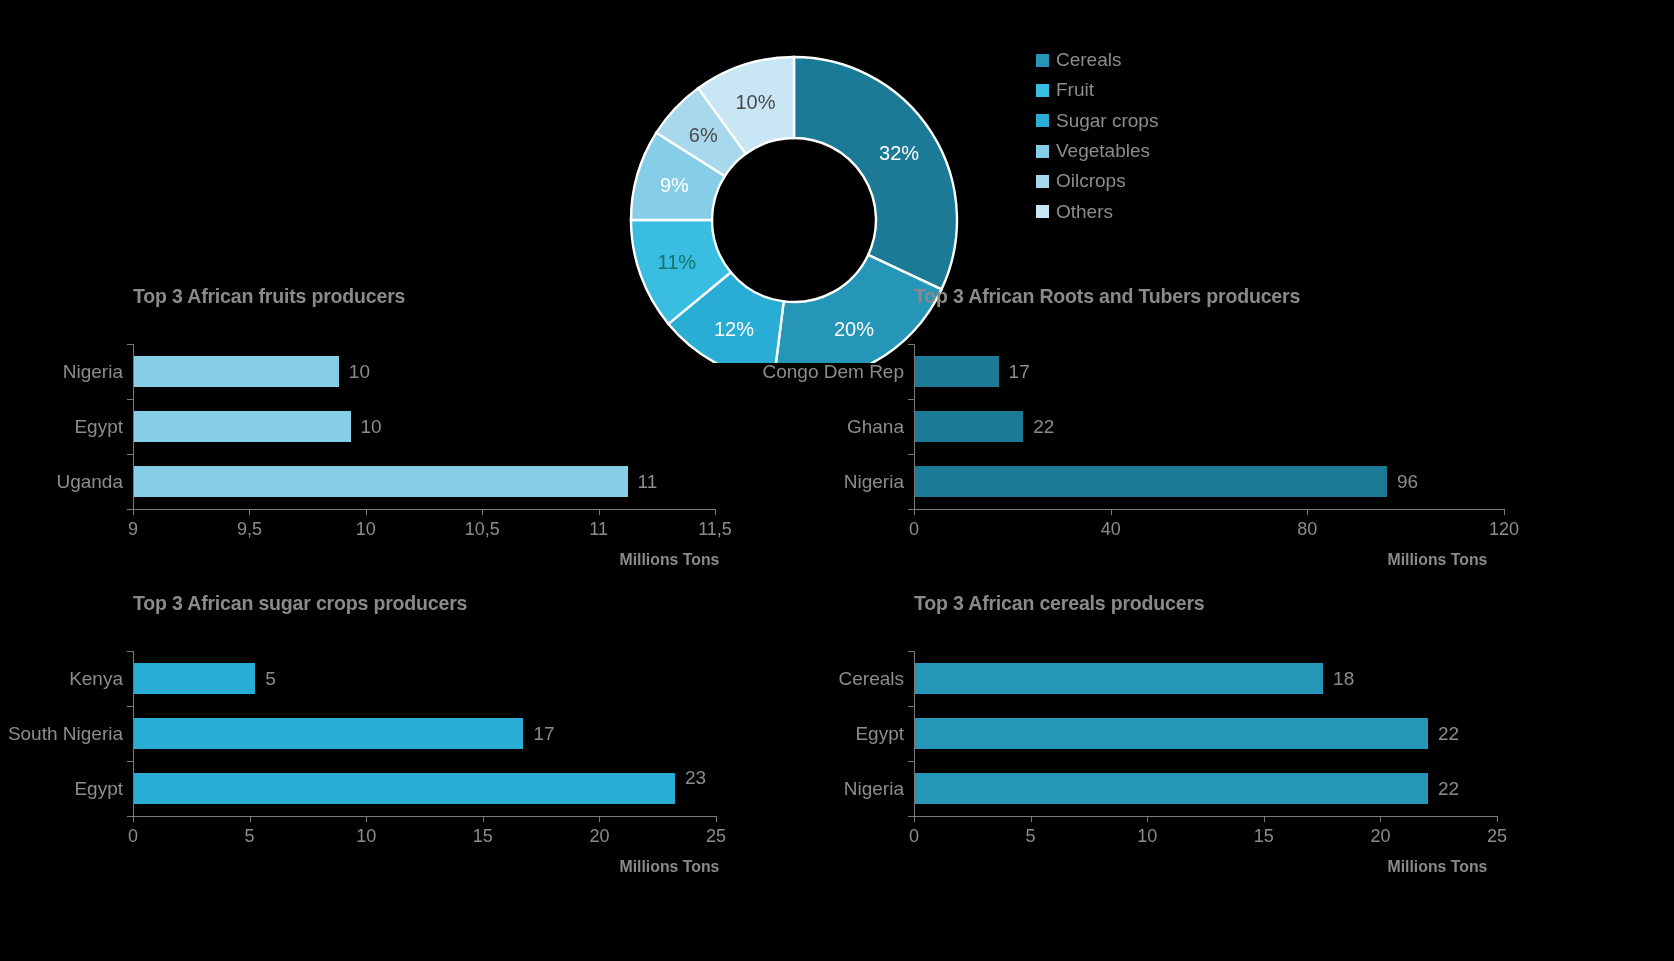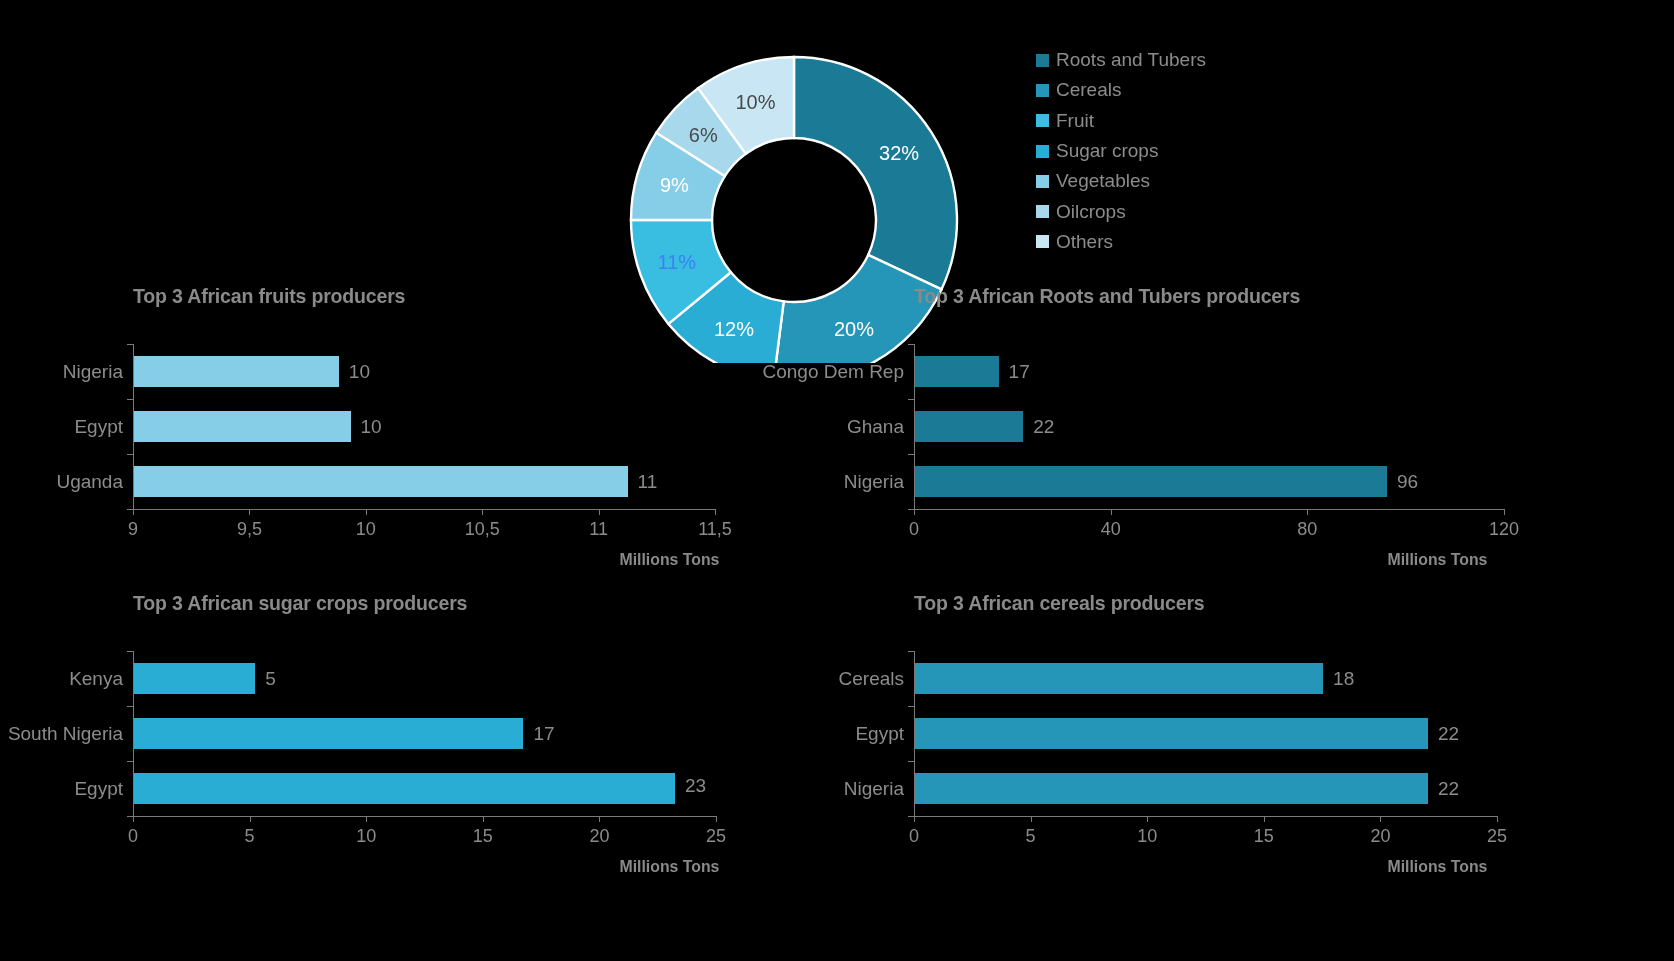--- a/index.html
+++ b/index.html
@@ -72,31 +72,27 @@
        L 196.8016093120172 135.6606064612543
        A 82 82 0 0 0 175.76511010883476 158.0622028117223 Z" fill="#a8d8ec" stroke="#ffffff" stroke-width="2.4"></path>
       <path d="M 149.19100387632687 70.1302299168836
        A 163 163 0 0 1 244.99999999999997 39
        L 244.99999999999997 120
        A 82 82 0 0 0 196.8016093120172 135.6606064612543 Z" fill="#c9e6f4" stroke="#ffffff" stroke-width="2.4"></path>
     </svg>
 <div class="slice-label" style="left: 350.119px; top: 135.29px; color: rgb(255, 255, 255);">32%</div>
     <div class="slice-label" style="left: 304.978px; top: 311.1px; color: rgb(255, 255, 255);">20%</div>
     <div class="slice-label" style="left: 185.022px; top: 311.1px; color: rgb(255, 255, 255);">12%</div>
-    <div class="slice-label" style="left: 127.86px; top: 244.173px; color: #3b82f6;">11%</div>
+    <div class="slice-label" style="left: 127.86px; top: 244.173px; color: #0f766e;">11%</div>
     <div class="slice-label" style="left: 125.443px; top: 167.266px; color: rgb(255, 255, 255);">9%</div>
     <div class="slice-label" style="left: 154.243px; top: 116.774px; color: rgb(74, 74, 74);">6%</div>
     <div class="slice-label" style="left: 206.527px; top: 83.5935px; color: rgb(74, 74, 74);">10%</div>
   </div>
 
 <div id="legend">
-    <div class="legend-row">
-      <span class="legend-swatch" style="background: rgb(27, 122, 150);"></span>
-      <span class="legend-text">Roots and Tubers</span>
-    </div>
     <div class="legend-row">
       <span class="legend-swatch" style="background: rgb(37, 150, 184);"></span>
       <span class="legend-text">Cereals</span>
     </div>
     <div class="legend-row">
       <span class="legend-swatch" style="background: rgb(57, 189, 224);"></span>
       <span class="legend-text">Fruit</span>
     </div>
     <div class="legend-row">
       <span class="legend-swatch" style="background: rgb(42, 173, 212);"></span>
@@ -183,21 +179,21 @@
     <div class="ytick" style="left: 127px; top: 181px; width: 6px;"></div>
     <div class="ytick" style="left: 127px; top: 236px; width: 6px;"></div>
     <div class="cat-label" style="right: 657px; top: 98.5px;">Kenya</div>
     <div class="bar" style="left: 134px; top: 83px; width: 121.264px; height: 31px; background: rgb(42, 173, 212);"></div>
     <div class="bar-value" style="left: 265.264px; top: 98.5px;">5</div>
     <div class="cat-label" style="right: 657px; top: 153.5px;">South Nigeria</div>
     <div class="bar" style="left: 134px; top: 138px; width: 389.444px; height: 31px; background: rgb(42, 173, 212);"></div>
     <div class="bar-value" style="left: 533.444px; top: 153.5px;">17</div>
     <div class="cat-label" style="right: 657px; top: 208.5px;">Egypt</div>
     <div class="bar" style="left: 134px; top: 193px; width: 541.024px; height: 31px; background: rgb(42, 173, 212);"></div>
-    <div class="bar-value" style="left: 685.024px; top: 206px;">23</div>
+    <div class="bar-value" style="left: 685.024px; top: 198px;">23</div>
     <div class="tickmark" style="left: 133px; top: 236px; height: 6px;"></div>
     <div class="xtick-label" style="left: 133px; top: 246px;">0</div>
     <div class="tickmark" style="left: 249.6px; top: 236px; height: 6px;"></div>
     <div class="xtick-label" style="left: 249.6px; top: 246px;">5</div>
     <div class="tickmark" style="left: 366.2px; top: 236px; height: 6px;"></div>
     <div class="xtick-label" style="left: 366.2px; top: 246px;">10</div>
     <div class="tickmark" style="left: 482.8px; top: 236px; height: 6px;"></div>
     <div class="xtick-label" style="left: 482.8px; top: 246px;">15</div>
     <div class="tickmark" style="left: 599.4px; top: 236px; height: 6px;"></div>
     <div class="xtick-label" style="left: 599.4px; top: 246px;">20</div>

